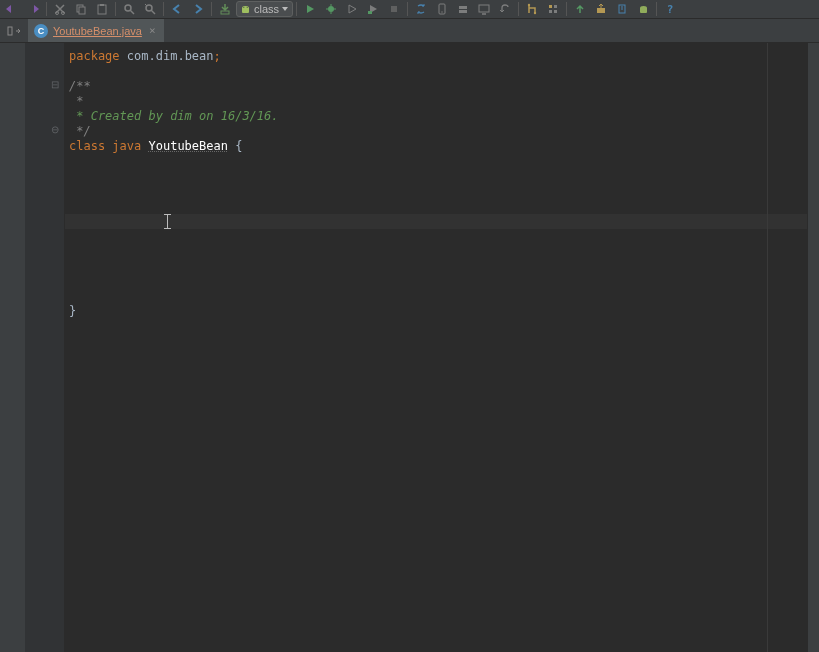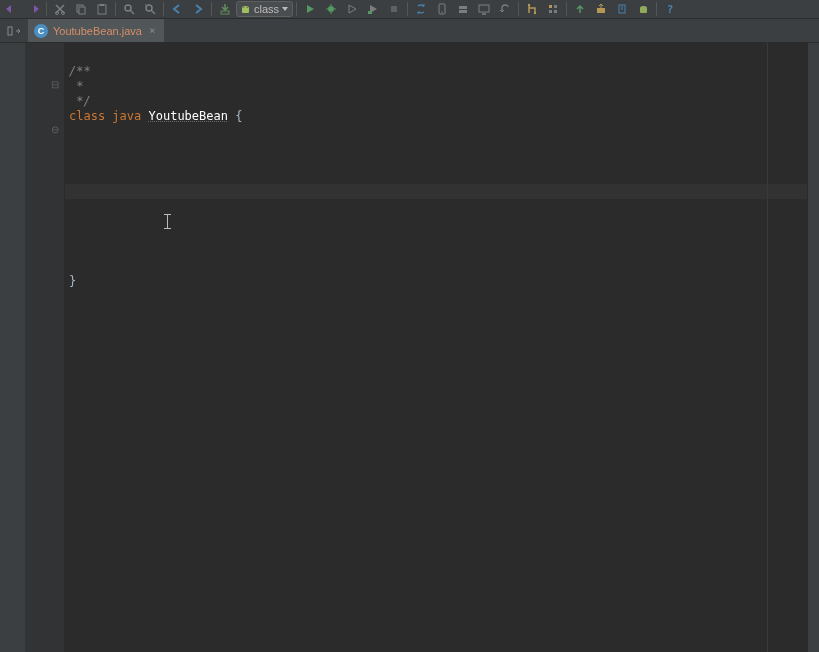--- a/index.html
+++ b/index.html
@@ -92,20 +92,21 @@
   font-weight: bold;
   display: flex;
   align-items: center;
   justify-content: center;
   font-family: Arial, sans-serif;
 }
 .tab-label {
   font-family: "Lucida Grande", Arial, sans-serif;
   font-size: 11px;
   color: #d68f6a;
+  text-decoration: underline;
 }
 .tab-close {
   color: #888;
   font-size: 11px;
   padding: 0 2px;
   cursor: pointer;
 }
 
 .editor-wrap {
   display: flex;
@@ -387,23 +388,25 @@
 </div>
 
 <div class="editor-wrap">
   <div class="left-margin"></div>
   <div class="gutter" id="gutter">
       <div class="gutter-mark" style="top: 36px;">⊟</div>
       <div class="gutter-mark" style="top: 81px;">⊖</div>
     </div>
   <div class="editor" id="editor">
     <div class="right-edge"></div>
+  <div class="line"><span class="kw">package </span><span class="pkg">com</span><span class="pkg">.</span><span class="pkg">dim</span><span class="pkg">.</span><span class="pkg">bean</span><span class="semi">;</span></div>
       <div class="line"></div>
       <div class="line"><span class="comment">/**</span></div>
       <div class="line"><span class="comment"> *</span></div>
+      <div class="line"><span class="comment-green"> * Created by dim on 16/3/16.</span></div>
       <div class="line"><span class="comment"> */</span></div>
       <div class="line"><span class="kw">class </span><span class="kw">java </span><span class="classname">YoutubeBean</span><span class="brace"> {</span></div>
       <div class="line"></div>
       <div class="line"></div>
       <div class="line"></div>
       <div class="line"></div>
       <div class="line current-line"></div>
       <div class="line"></div>
       <div class="line"></div>
       <div class="line"></div>

